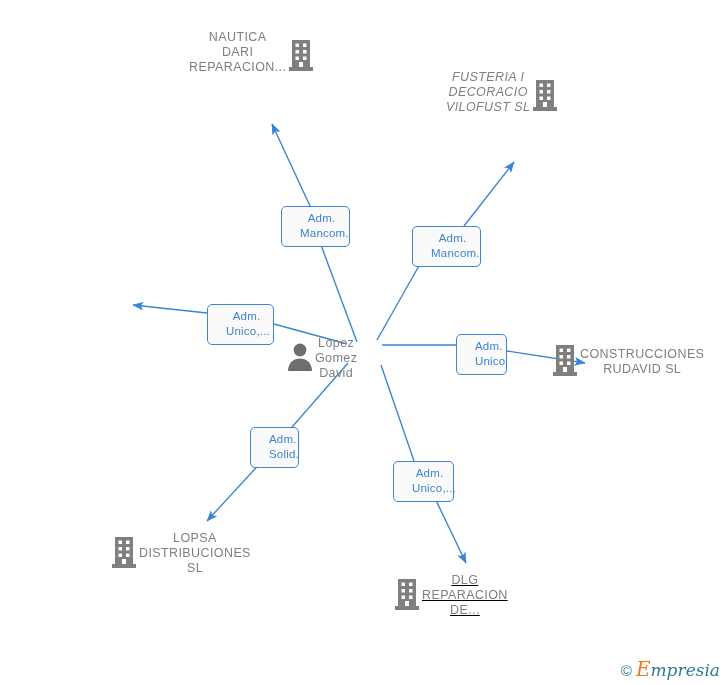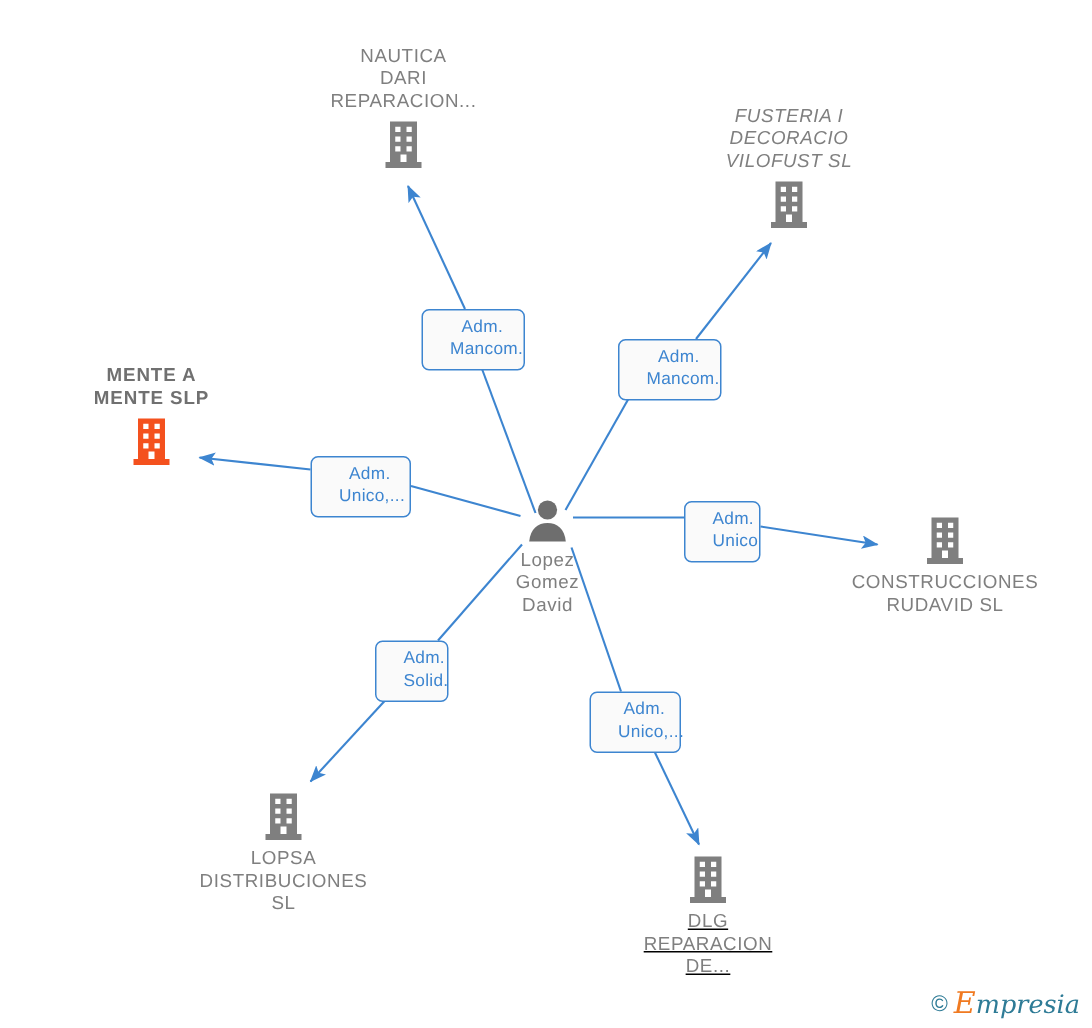--- a/index.html
+++ b/index.html
@@ -20,21 +20,21 @@
   #graph-svg {
     position: absolute;
     left: 0;
     top: 0;
     width: 728px;
     height: 685px;
   }
   .node {
     position: absolute;
     display: flex;
-    flex-direction: column;
+    flex-direction: row;
     align-items: center;
     width: 160px;
     margin-left: -80px;
   }
   .node-label {
     font-size: 12.5px;
     line-height: 15px;
     color: #7f7f7f;
     text-align: center;
     letter-spacing: 0.4px;
@@ -184,37 +184,20 @@
         <rect x="17" y="5.5" width="3.5" height="3.5" fill="#fff"></rect>
         <rect x="9.5" y="12" width="3.5" height="3.5" fill="#fff"></rect>
         <rect x="17" y="12" width="3.5" height="3.5" fill="#fff"></rect>
         <rect x="9.5" y="18.5" width="3.5" height="3.5" fill="#fff"></rect>
         <rect x="17" y="18.5" width="3.5" height="3.5" fill="#fff"></rect>
         <rect x="13" y="24" width="4" height="5" fill="#fff"></rect>
       </svg>
     </div>
   </div>
 
-  <div class="node label-above" style="left:101px; top:243px;">
-    <div class="node-label bold">MENTE A
-MENTE  SLP</div>
-    <div class="node-icon">
-      <svg width="30" height="34" viewBox="0 0 30 34">
-        <rect x="6" y="2" width="18" height="27" fill="#f4511e"></rect>
-        <rect x="3" y="29" width="24" height="4" fill="#f4511e"></rect>
-        <rect x="9.5" y="5.5" width="3.5" height="3.5" fill="#fff"></rect>
-        <rect x="17" y="5.5" width="3.5" height="3.5" fill="#fff"></rect>
-        <rect x="9.5" y="12" width="3.5" height="3.5" fill="#fff"></rect>
-        <rect x="17" y="12" width="3.5" height="3.5" fill="#fff"></rect>
-        <rect x="9.5" y="18.5" width="3.5" height="3.5" fill="#fff"></rect>
-        <rect x="17" y="18.5" width="3.5" height="3.5" fill="#fff"></rect>
-        <rect x="13" y="24" width="4" height="5" fill="#fff"></rect>
-      </svg>
-    </div>
-  </div>
 
   <div class="node label-below" style="left:630px; top:343px;">
     <div class="node-icon">
       <svg width="30" height="34" viewBox="0 0 30 34">
         <rect x="6" y="2" width="18" height="27" fill="#7f7f7f"></rect>
         <rect x="3" y="29" width="24" height="4" fill="#7f7f7f"></rect>
         <rect x="9.5" y="5.5" width="3.5" height="3.5" fill="#fff"></rect>
         <rect x="17" y="5.5" width="3.5" height="3.5" fill="#fff"></rect>
         <rect x="9.5" y="12" width="3.5" height="3.5" fill="#fff"></rect>
         <rect x="17" y="12" width="3.5" height="3.5" fill="#fff"></rect>

